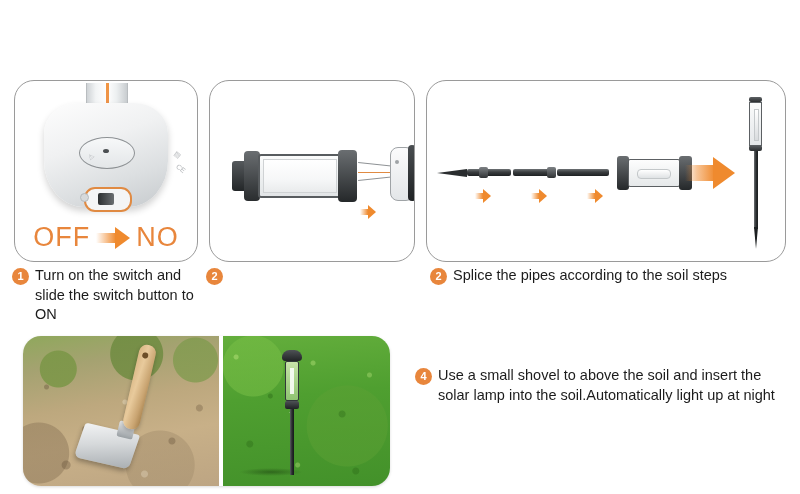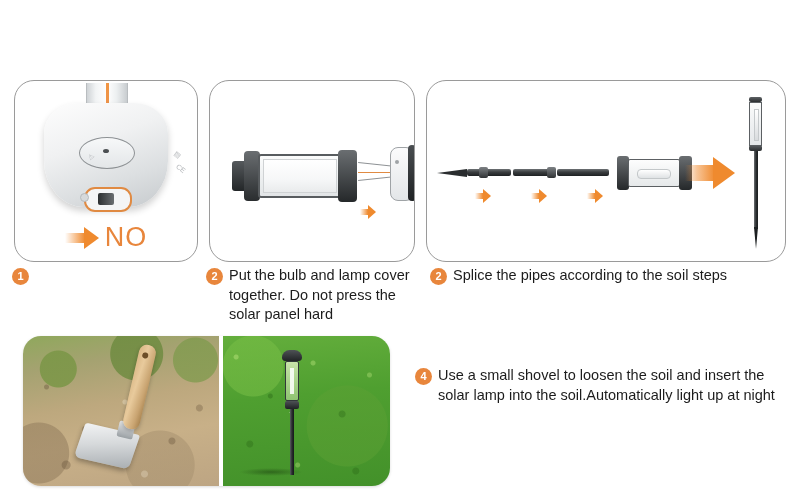--- a/index.html
+++ b/index.html
@@ -415,20 +415,21 @@
         <div class="p1-switch">
           <div class="p1-switch-knob"></div>
         </div>
         <div class="p1-led"></div>
         <div class="p1-mark m1">⚠</div>
         <div class="p1-mark m2">▤</div>
         <div class="p1-mark m3">CE</div>
       </div>
     </div>
     <div class="offno">
+      <span class="offno-text">OFF</span>
       <span class="arrow-big">
         <span class="shaft"></span>
           <span class="head"></span>
       </span>
       <span class="offno-text">NO</span>
     </div>
   </div>
 
   <div class="panel" id="panel2">
     <div class="p2-stage">
@@ -497,35 +498,35 @@
         </div>
         <div class="p3-final-base"></div>
         <div class="p3-final-rod"></div>
         <div class="p3-final-spike"></div>
       </div>
     </div>
   </div>
 
   <div class="caption" id="cap1">
     <span class="badge">1</span>
+    <span class="cap-text">Turn on the switch and slide the switch button to ON</span>
   </div>
 
   <div class="caption" id="cap2">
     <span class="badge">2</span>
-    <span class="cap-text">Put the bulb and lamp cover together. Do not press the solar panel hard</span>
   </div>
 
   <div class="caption" id="cap3">
     <span class="badge">2</span>
     <span class="cap-text">Splice the pipes according to the soil steps</span>
   </div>
 
   <div class="caption" id="cap4">
     <span class="badge">4</span>
-    <span class="cap-text">Use a small shovel to loosen the soil and insert the solar lamp into the soil.Automatically light up at night</span>
+    <span class="cap-text">Use a small shovel to above the soil and insert the solar lamp into the soil.Automatically light up at night</span>
   </div>
 
   <div class="photo-wrap">
     <div class="photo photo-soil">
       <div class="soil-grain"></div>
       <div class="shovel-blade"></div>
       <div class="shovel-ferrule"></div>
       <div class="shovel-handle">
         <div class="shovel-hole"></div>
       </div>

